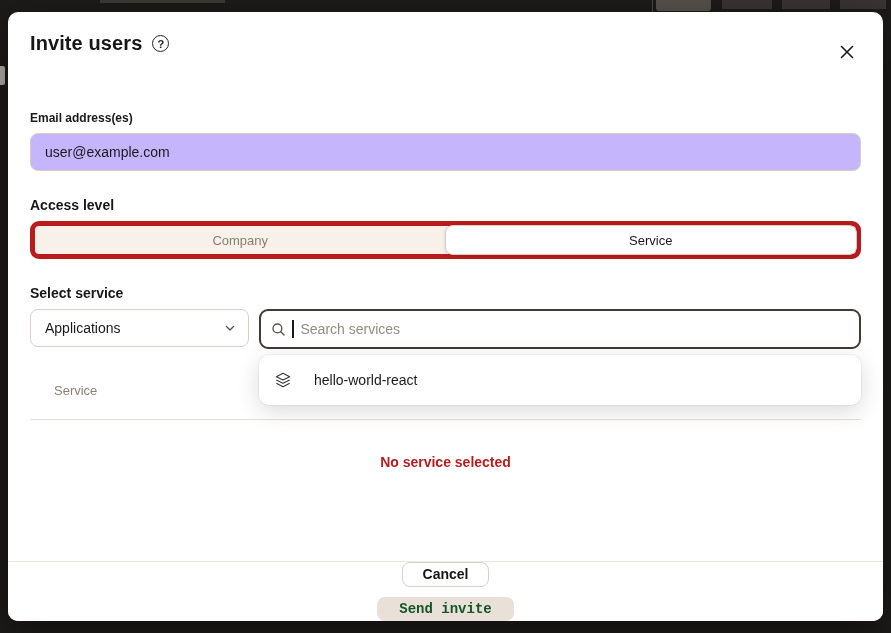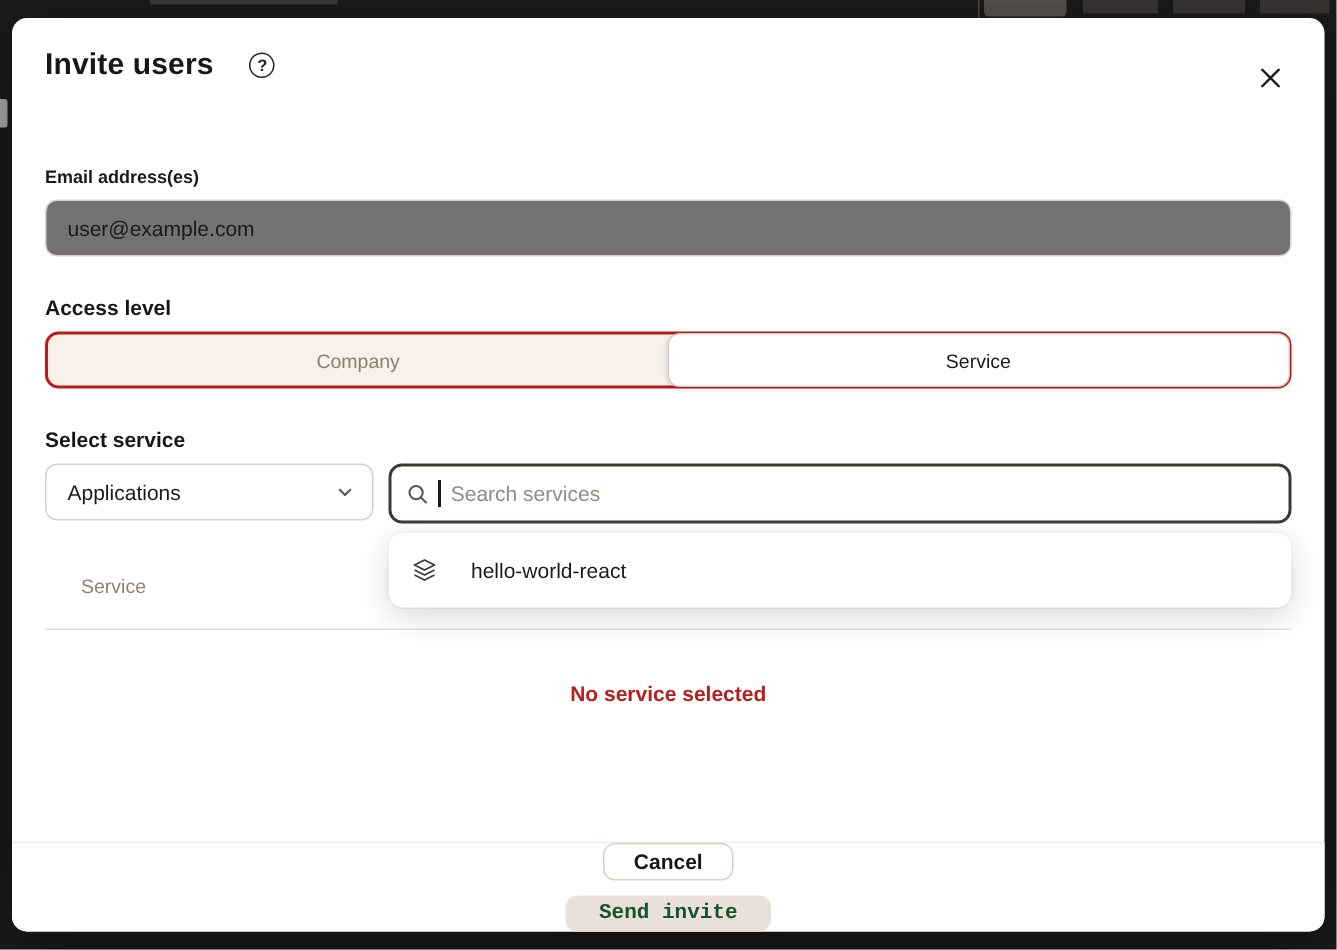--- a/index.html
+++ b/index.html
@@ -22,21 +22,21 @@
   .nav-box-d { position: absolute; left: 840px; top: 0; width: 46px; height: 9px; background: #383533; }
   .left-glyph{ position: absolute; left: 0; top: 66px; width: 5px; height: 19px; background: #cfcac4; opacity: .85; border-radius: 0 2px 2px 0; }
 
   
   .modal {
     position: absolute; left: 8px; top: 12px; width: 875px; height: 609px;
     background: #ffffff; border-radius: 10px;
     box-shadow: 0 12px 44px rgba(0,0,0,.45);
   }
   .modal-header { position: relative; padding: 20px 22px 0 22px; }
-  .title-row { display: inline-flex; align-items: center; gap: 24px; }
+  .title-row { display: inline-flex; align-items: center; gap: 10px; }
   .modal-title { margin: 0; font-size: 20px; font-weight: 700; color: #171717; letter-spacing: .1px; }
   .help-badge {
     width: 17px; height: 17px; border: 1.5px solid #232323; border-radius: 50%;
     display: inline-flex; align-items: center; justify-content: center;
     font-size: 11px; font-weight: 700; color: #232323; cursor: pointer;
   }
   .close-btn {
     position: absolute; right: 24px; top: 28px;
     width: 24px; height: 24px; border: none; background: transparent; cursor: pointer;
     display: flex; align-items: center; justify-content: center; padding: 0;
@@ -44,28 +44,28 @@
 
   .modal-body { padding: 0 22px; }
 
   .email-section { margin-top: 56px; }
   .field-label-sm { font-size: 12px; font-weight: 700; color: #1a1a1a; }
   .hint { font-size: 12px; color: #6e6862; margin-top: 7px; }
   .text-input {
     margin-top: 8px; width: 100%; height: 38px;
     border: 1px solid #d9d1c9; border-radius: 8px;
     padding: 0 14px; font-size: 14px; color: #1a1a1a;
-    font-family: inherit; background: #737373; outline: none;
+    font-family: inherit; background: #c4b5fd; outline: none;
   }
 
   .section-label { margin-top: 26px; font-size: 14px; font-weight: 600; color: #171717; }
 
   .segmented {
     margin-top: 8px; height: 38px; display: flex;
-    background: #f7f1ea; border: 2px solid #b91c1c; border-radius: 9px;
+    background: #f7f1ea; border: 5px solid #b91c1c; border-radius: 9px;
   }
   .segment {
     flex: 1; display: flex; align-items: center; justify-content: center;
     font-size: 13px; cursor: pointer; user-select: none;
   }
   .segment-company { color: #8c7e70; font-weight: 400; }
   .segment-selected {
     background: #fff; border: 1px solid #d5cdc5; border-radius: 8px;
     box-shadow: 0 1px 4px rgba(0,0,0,.12);
     margin: -1px; color: #171717; font-weight: 400;

